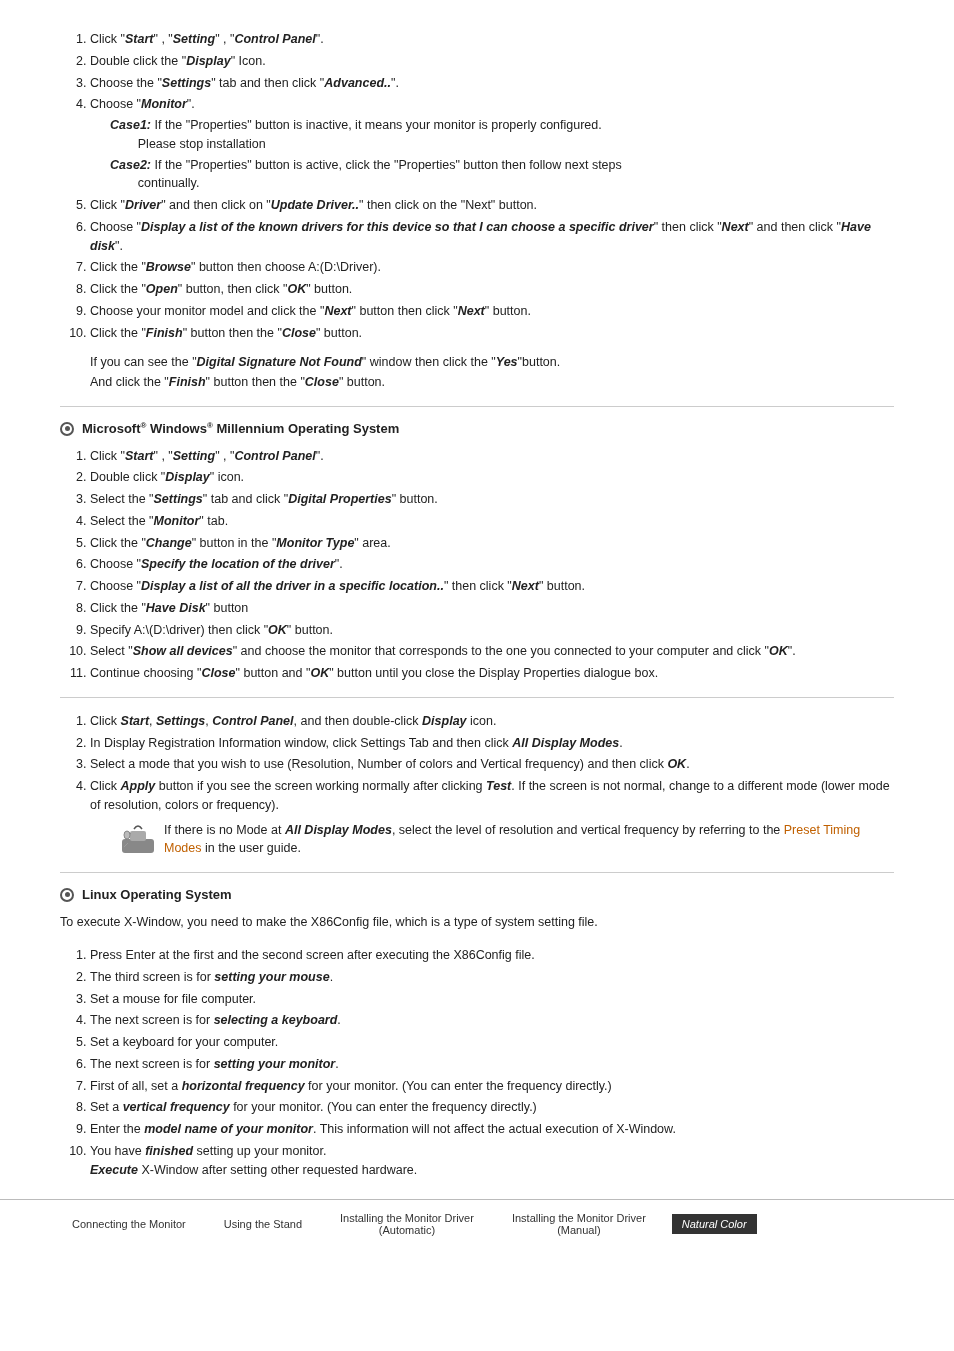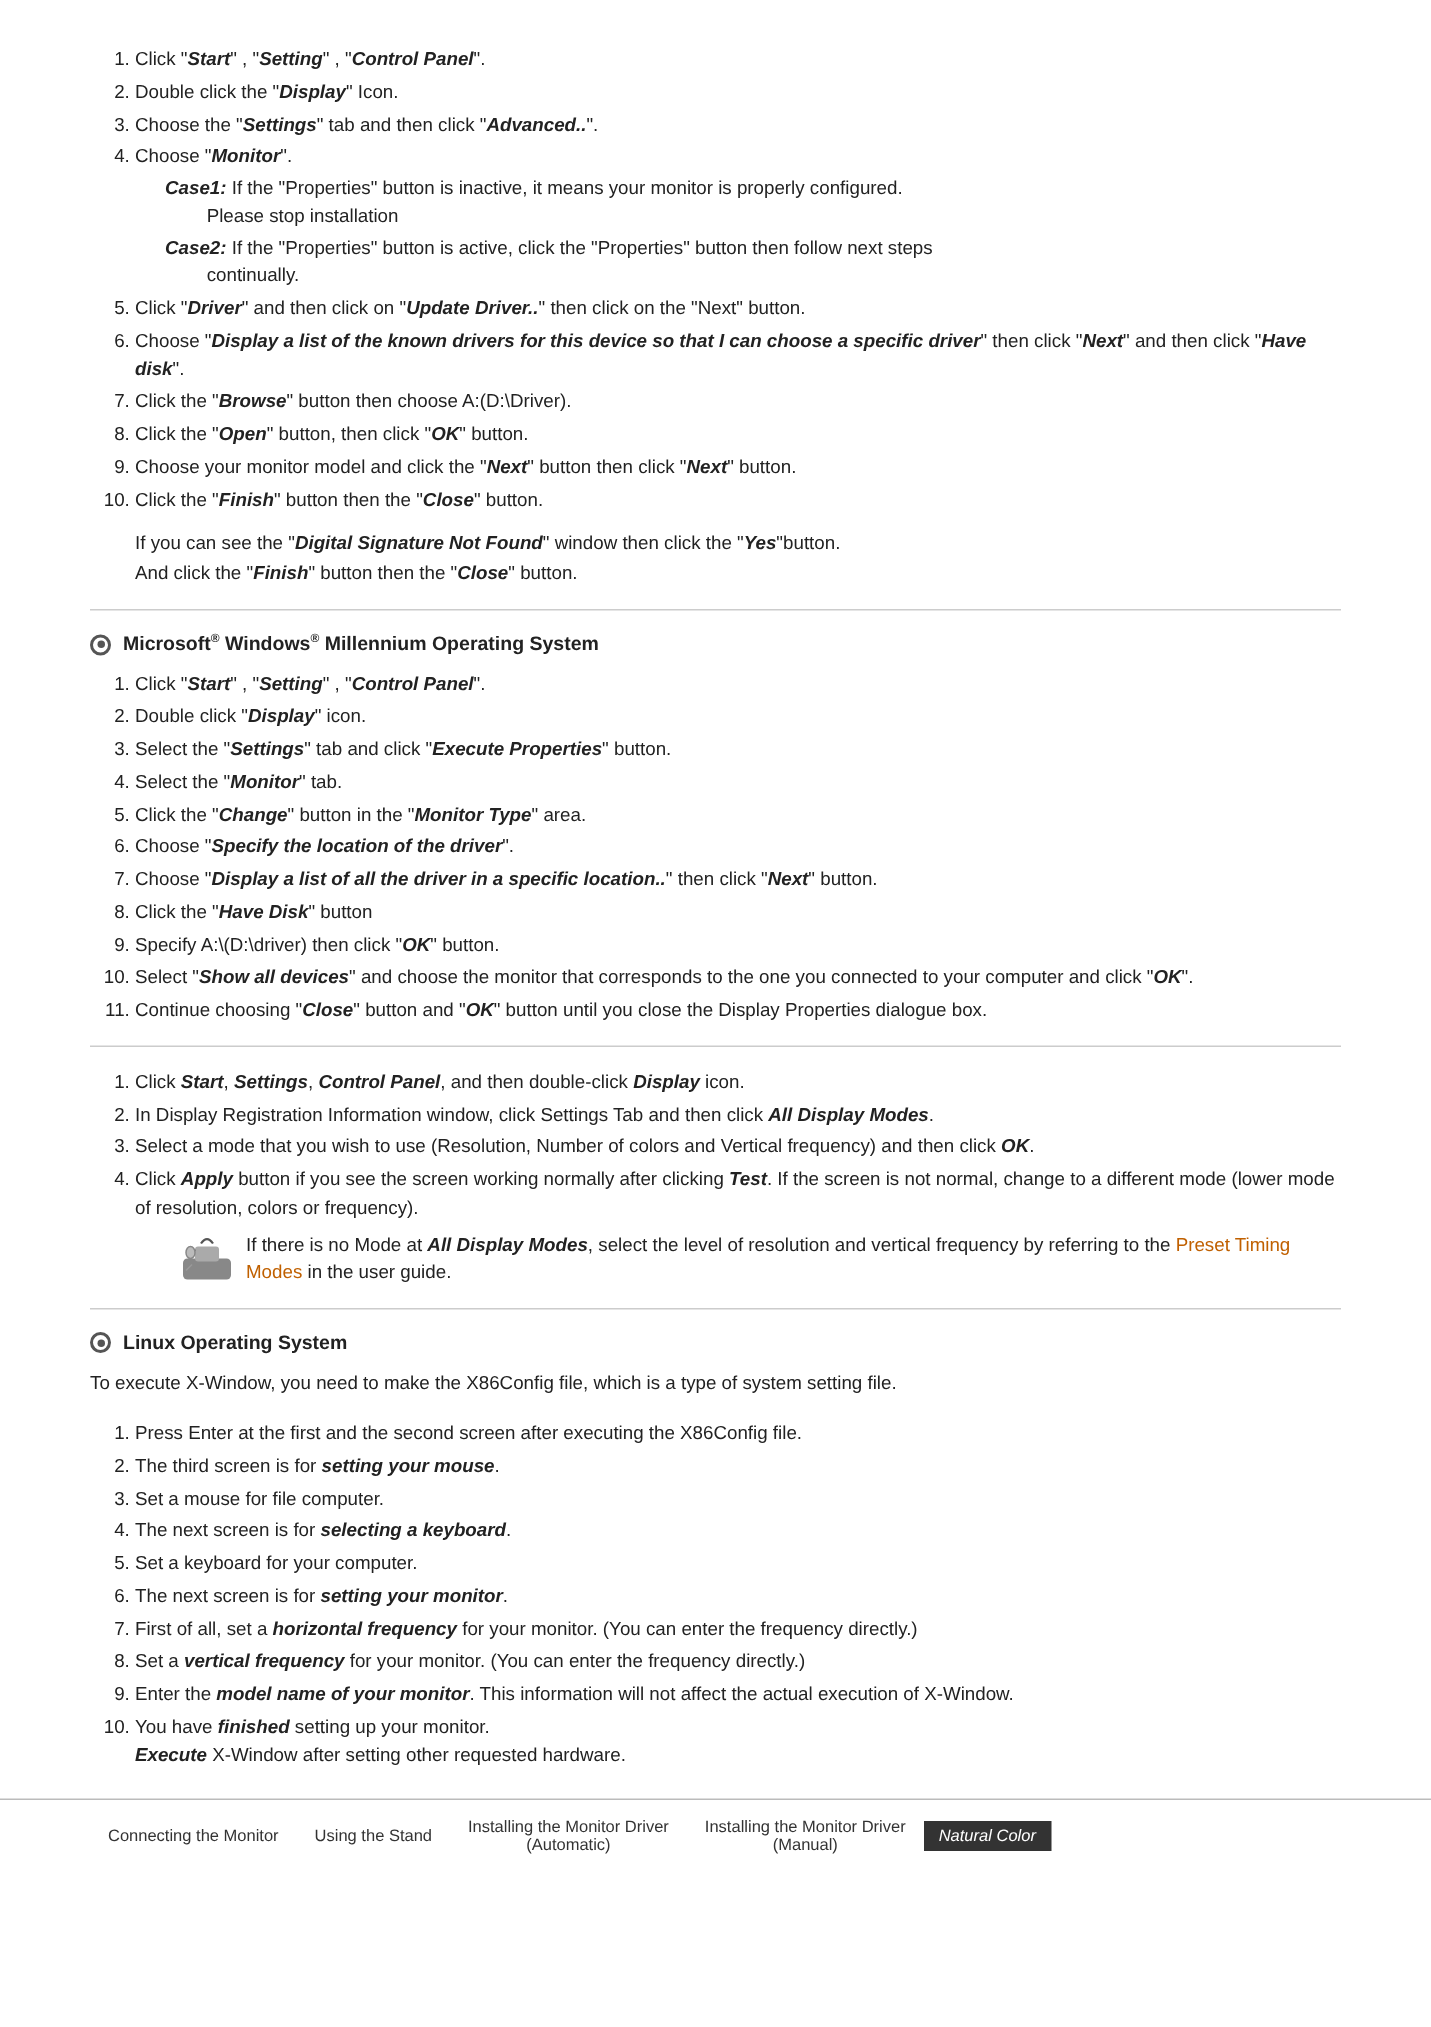--- a/index.html
+++ b/index.html
@@ -12,21 +12,21 @@
       min-height: 1351px;
     }
     .page {
       padding: 30px 60px 0 60px;
     }
     .section {
       margin-bottom: 10px;
     }
     .section-header {
       display: flex;
-      align-items: flex-end;
+      align-items: center;
       gap: 8px;
       margin-bottom: 10px;
       margin-top: 8px;
     }
     .section-header .icon-circle {
       width: 14px;
       height: 14px;
       border-radius: 50%;
       border: 2px solid #555;
       display: inline-flex;
@@ -97,21 +97,21 @@
     }
     
     .footer {
       border-top: 1px solid #bbb;
       margin-top: 20px;
       padding: 8px 60px;
       display: flex;
       align-items: center;
       font-size: 11px;
       color: #333;
-      gap: 0;
+      gap: 14px;
     }
     .footer-item {
       padding: 4px 12px;
       white-space: nowrap;
     }
     .footer-item.highlight {
       background: #333;
       color: #fff;
       padding: 4px 10px;
       font-style: italic;
@@ -174,21 +174,21 @@
   <div class="section">
     <div class="section-header">
       <span class="icon-circle"></span>
       <span class="section-title">
         Microsoft<sup>®</sup> Windows<sup>®</sup> Millennium Operating System
       </span>
     </div>
     <ol>
       <li>Click "<span class="bold">Start</span>" , "<span class="bold">Setting</span>" , "<span class="bold">Control Panel</span>".</li>
       <li>Double click "<span class="bold">Display</span>" icon.</li>
-      <li>Select the "<span class="bold">Settings</span>" tab and click "<span class="bold">Execute Properties</span>" button.</li>
+      <li>Select the "<span class="bold">Settings</span>" tab and click "<span class="bold">Digital Properties</span>" button.</li>
       <li>Select the "<span class="bold">Monitor</span>" tab.</li>
       <li>Click the "<span class="bold">Change</span>" button in the "<span class="bold">Monitor Type</span>" area.</li>
       <li>Choose "<span class="bold">Specify the location of the driver</span>".</li>
       <li>Choose "<span class="bold">Display a list of all the driver in a specific location..</span>" then click "<span class="bold">Next</span>" button.</li>
       <li>Click the "<span class="bold">Have Disk</span>" button</li>
       <li>Specify A:\(D:\driver) then click "<span class="bold">OK</span>" button.</li>
       <li>Select "<span class="bold">Show all devices</span>" and choose the monitor that corresponds to the one you connected to your computer and click "<span class="bold">OK</span>".</li>
       <li>Continue choosing "<span class="bold">Close</span>" button and "<span class="bold">OK</span>" button until you close the Display Properties dialogue box.</li>
     </ol>
   </div>

